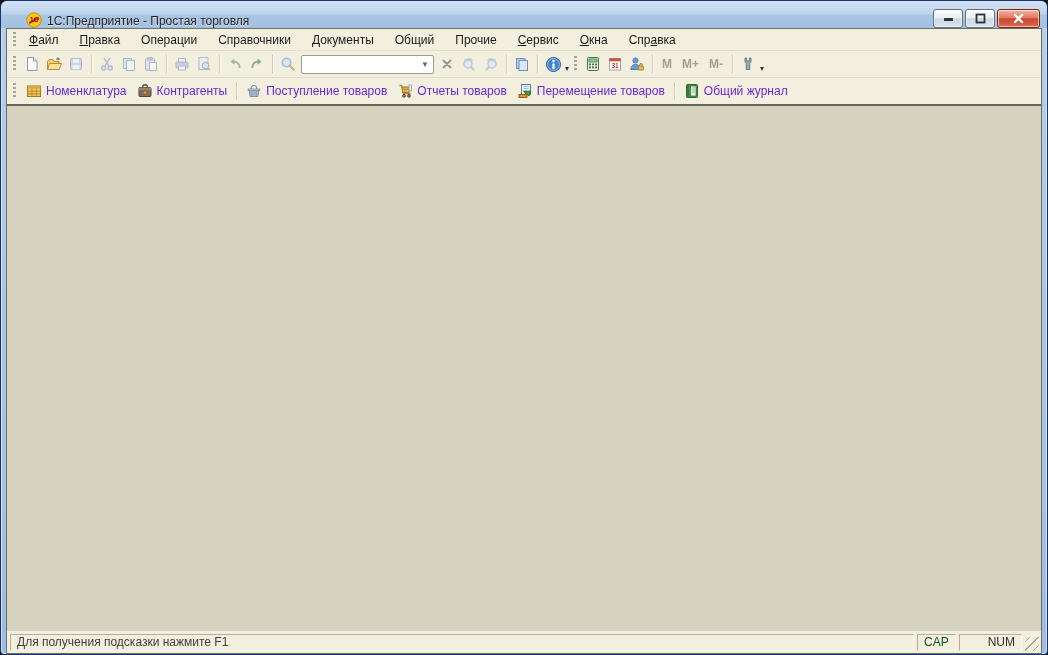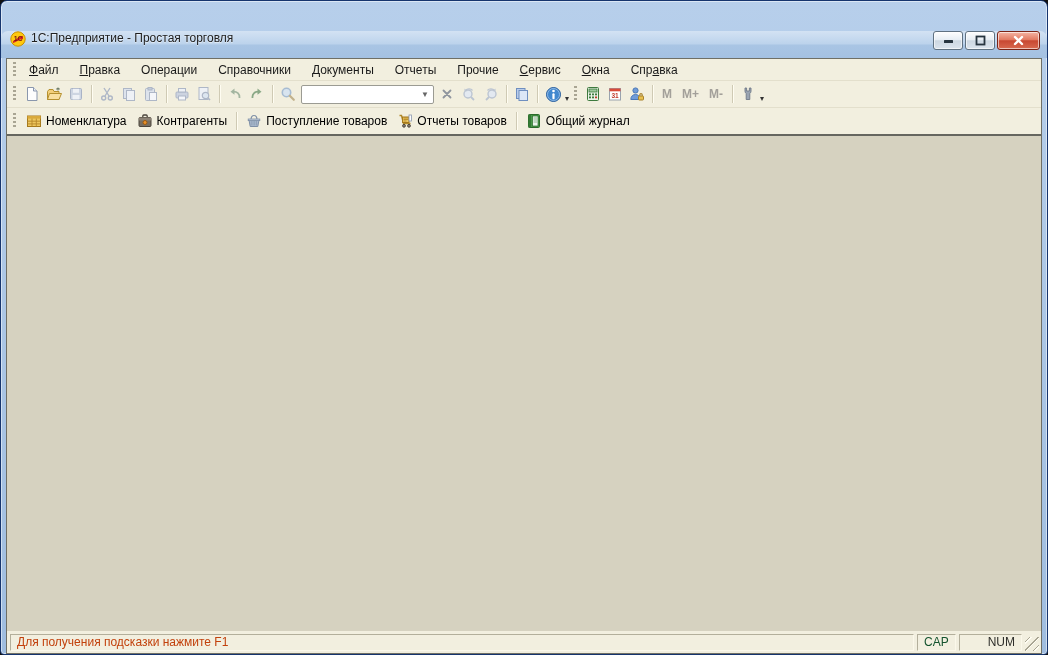--- a/index.html
+++ b/index.html
@@ -11,25 +11,24 @@
     display: flex; flex-direction: column;
     background: linear-gradient(#b7cfeb, #9fbde0);
     border: 1px solid #16356e;
     border-radius: 7px 7px 4px 4px;
     box-shadow: inset 0 0 0 1px rgba(255,255,255,.5);
   }
 
   
   .titlebar {
     height: 27px; flex: 0 0 27px;
-    display: flex; align-items: flex-start;
-    padding: 0 7px 0 9px;
+    display: flex; align-items: flex-end;
+    padding: 0 7px 0 25px;
     border-radius: 7px 7px 0 0;
     background: linear-gradient(#d3e2f3, #bcd3ec 48%, #a9c5e4 52%, #a4c1e2);
-    margin-top: 30px;
   }
   .app-icon { width: 16px; height: 16px; margin-right: 5px; flex: 0 0 16px; }
   .title-text { font-size: 12px; color: #202020; text-shadow: 0 1px 1px rgba(255,255,255,.7); white-space: nowrap; }
   .win-controls { margin-left: auto; display: flex; gap: 2px; align-items: center; }
   .win-btn {
     height: 19px; border: 1px solid #5f7181; border-radius: 3px;
     display: flex; align-items: center; justify-content: center;
     background: linear-gradient(#fefefe, #e7eef4 45%, #ccd7e1 52%, #dbe4ed);
     box-shadow: inset 0 0 0 1px rgba(255,255,255,.6);
   }
@@ -51,21 +50,21 @@
     height: 22px; flex: 0 0 22px; display: flex; align-items: center;
     padding-left: 3px; border-bottom: 1px solid #e3dfcc;
     font-size: 12px; color: #1a1a1a;
   }
   .menu-item { padding: 2px 8px; margin-right: 5px; cursor: default; white-space: nowrap; }
   .accel { text-decoration: underline; }
 
   
   .toolbar { display: flex; align-items: center; padding-left: 3px; }
   .tb1 { height: 27px; flex: 0 0 27px; border-bottom: 1px solid #e3dfcc; }
-  .tb2 { height: 26px; flex: 0 0 26px; font-size: 12px; color: #000000; }
+  .tb2 { height: 26px; flex: 0 0 26px; font-size: 12px; color: #6d28d9; }
   .grip {
     width: 3px; height: 16px; margin: 0 5px 0 3px; flex: 0 0 3px;
     background: repeating-linear-gradient(to bottom, #a9a593 0 2px, transparent 2px 4px);
   }
   .sep { width: 1px; height: 18px; background: #cfcab4; box-shadow: 1px 0 0 #fffdf2; margin: 0 4px; flex: 0 0 1px; }
   .tbtn {
     width: 22px; height: 22px; display: flex; align-items: center; justify-content: center;
     border-radius: 2px; flex: 0 0 22px;
   }
   .tbtn svg { display: block; }
@@ -91,21 +90,21 @@
 
   
   .statusbar {
     height: 22px; flex: 0 0 22px; display: flex; align-items: center;
     gap: 3px; padding: 2px 2px 2px 3px; background: #f2efdf; font-size: 12px;
   }
   .status-box {
     height: 17px; display: flex; align-items: center; padding: 0 6px;
     border: 1px solid; border-color: #b3af9b #fbf8ea #fbf8ea #b3af9b;
   }
-  .status-hint { flex: 1; color: #c2410c; }
+  .status-hint { flex: 1; color: #404040; }
   .cap { color: #14532d; }
   .num { color: #2e2e2a; padding-left: 28px; }
   .resize-grip {
     width: 14px; height: 14px; align-self: flex-end;
     background: repeating-linear-gradient(135deg, transparent 0 3px, #a9a593 3px 4px, #fffdf2 4px 5px, transparent 5px 6px);
   }
 </style>
 </head>
 <body>
 
@@ -139,21 +138,21 @@
 
   <div class="client">
 
     <div class="menubar">
       <div class="grip"></div>
       <span class="menu-item"><span></span><span class="accel">Ф</span><span>айл</span></span>
       <span class="menu-item"><span></span><span class="accel">П</span><span>равка</span></span>
       <span class="menu-item"><span>Операции</span><span class="accel"></span><span></span></span>
       <span class="menu-item"><span>Справочники</span><span class="accel"></span><span></span></span>
       <span class="menu-item"><span></span><span class="accel">Д</span><span>окументы</span></span>
-      <span class="menu-item"><span>Отчеты</span><span class="accel"></span><span></span></span>
+      <span class="menu-item"><span>Общий</span><span class="accel"></span><span></span></span>
       <span class="menu-item"><span>Прочие</span><span class="accel"></span><span></span></span>
       <span class="menu-item"><span></span><span class="accel">С</span><span>ервис</span></span>
       <span class="menu-item"><span></span><span class="accel">О</span><span>кна</span></span>
       <span class="menu-item"><span>Спр</span><span class="accel">а</span><span>вка</span></span>
     </div>
 
     <div class="toolbar tb1">
       <div class="grip"></div>
 
       <div class="tbtn">
@@ -377,20 +376,29 @@
           <rect x="5.5" y="4" width="6.5" height="5.5" fill="#eec75e" stroke="#a5791c"></rect>
           <path d="M6.5 5h4.5M6.5 6.5h4.5M6.5 8h3" stroke="#a5791c" stroke-width=".7"></path>
           <circle cx="7" cy="12.8" r="1.4" fill="#8c8275" stroke="#4a443c"></circle>
           <circle cx="12" cy="12.8" r="1.4" fill="#8c8275" stroke="#4a443c"></circle>
           <rect x="12" y="2" width="2.5" height="6" fill="#fdfdfd" stroke="#8a97ad" stroke-width=".8"></rect>
         </svg>
         <span>Отчеты товаров</span>
       </div>
 
 
+      <div class="doc-btn">
+        <svg width="16" height="16" viewBox="0 0 16 16">
+          <rect x="4.5" y="1.5" width="9" height="10" fill="#eef3fa" stroke="#5b7bb0"></rect>
+          <path d="M6.5 3.5h5M6.5 5.5h5M6.5 7.5h3" stroke="#9ab0d0" stroke-width=".9"></path>
+          <path d="M11.5 6l-5 5h2.5v2h2v-2h2.5z" fill="#3e9e3e" stroke="#206a20" stroke-width=".8" transform="rotate(40 10 10)"></path>
+          <rect x="2" y="11.5" width="8" height="3" fill="#e8902a" stroke="#9c5a10"></rect>
+        </svg>
+        <span>Перемещение товаров</span>
+      </div>
 
       <div class="sep"></div>
 
       <div class="doc-btn">
         <svg width="16" height="16" viewBox="0 0 16 16">
           <rect x="2.5" y="1.5" width="11" height="13" rx="1" fill="#4a9a4a" stroke="#2a6a2a"></rect>
           <rect x="2.5" y="1.5" width="2.5" height="13" fill="#357a35"></rect>
           <rect x="6.5" y="3" width="5.5" height="10" fill="#eef6ee" stroke="#2a6a2a" stroke-width=".7"></rect>
           <path d="M7.5 5h3.5M7.5 7h3.5M7.5 9h3.5" stroke="#7aa87a" stroke-width=".8"></path>
         </svg>

